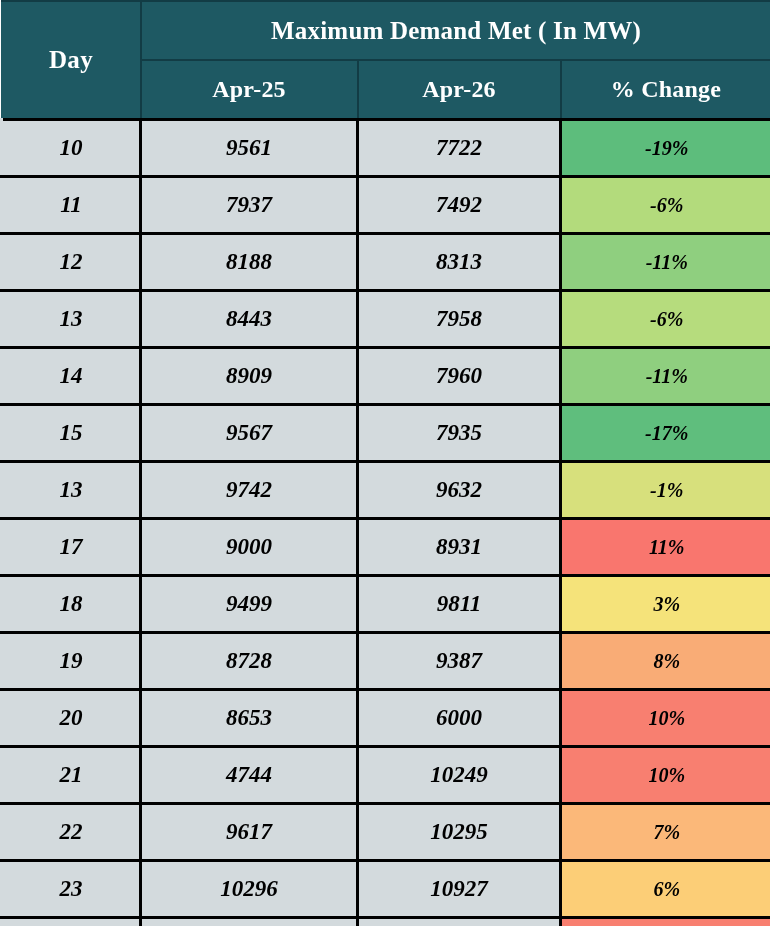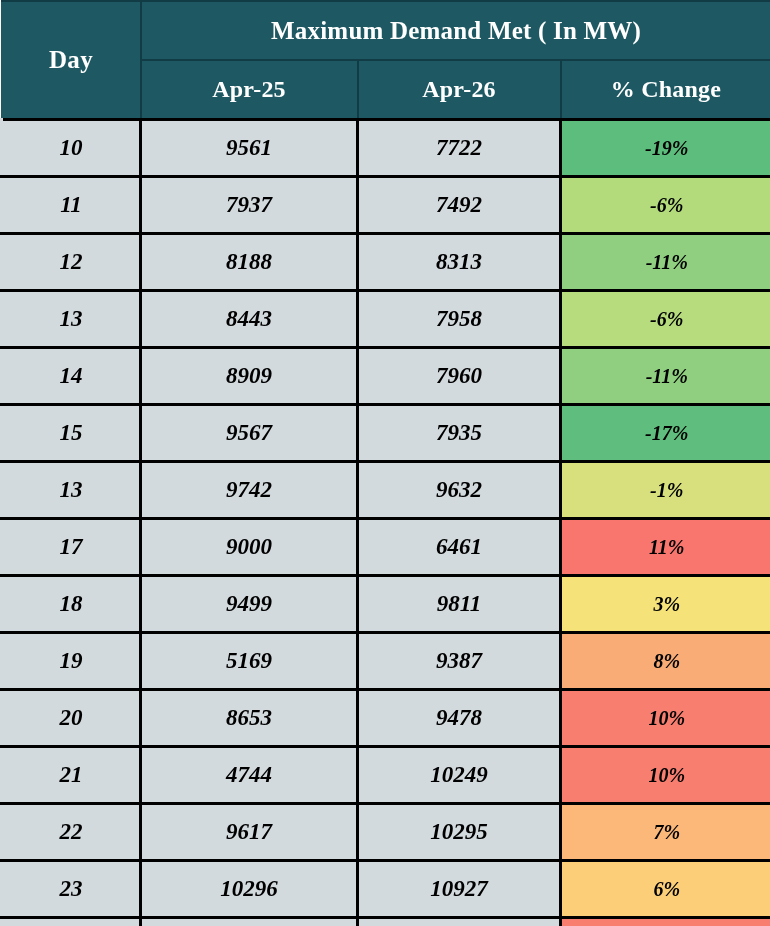--- a/index.html
+++ b/index.html
@@ -138,39 +138,39 @@
       </tr>
       <tr>
         <td class="row-cell cell-day">13</td>
         <td class="row-cell cell-apr25">9742</td>
         <td class="row-cell cell-apr26">9632</td>
         <td class="row-cell cell-change" style="background: rgb(215, 224, 124);">-1%</td>
       </tr>
       <tr>
         <td class="row-cell cell-day">17</td>
         <td class="row-cell cell-apr25">9000</td>
-        <td class="row-cell cell-apr26">6461</td>
+        <td class="row-cell cell-apr26">8931</td>
         <td class="row-cell cell-change" style="background: rgb(249, 118, 110);">11%</td>
       </tr>
       <tr>
         <td class="row-cell cell-day">18</td>
         <td class="row-cell cell-apr25">9499</td>
         <td class="row-cell cell-apr26">9811</td>
         <td class="row-cell cell-change" style="background: rgb(245, 227, 122);">3%</td>
       </tr>
       <tr>
         <td class="row-cell cell-day">19</td>
-        <td class="row-cell cell-apr25">5169</td>
+        <td class="row-cell cell-apr25">8728</td>
         <td class="row-cell cell-apr26">9387</td>
         <td class="row-cell cell-change" style="background: rgb(249, 172, 118);">8%</td>
       </tr>
       <tr>
         <td class="row-cell cell-day">20</td>
         <td class="row-cell cell-apr25">8653</td>
-        <td class="row-cell cell-apr26">9478</td>
+        <td class="row-cell cell-apr26">6000</td>
         <td class="row-cell cell-change" style="background: rgb(248, 127, 112);">10%</td>
       </tr>
       <tr>
         <td class="row-cell cell-day">21</td>
         <td class="row-cell cell-apr25">4744</td>
         <td class="row-cell cell-apr26">10249</td>
         <td class="row-cell cell-change" style="background: rgb(248, 127, 112);">10%</td>
       </tr>
       <tr>
         <td class="row-cell cell-day">22</td>

